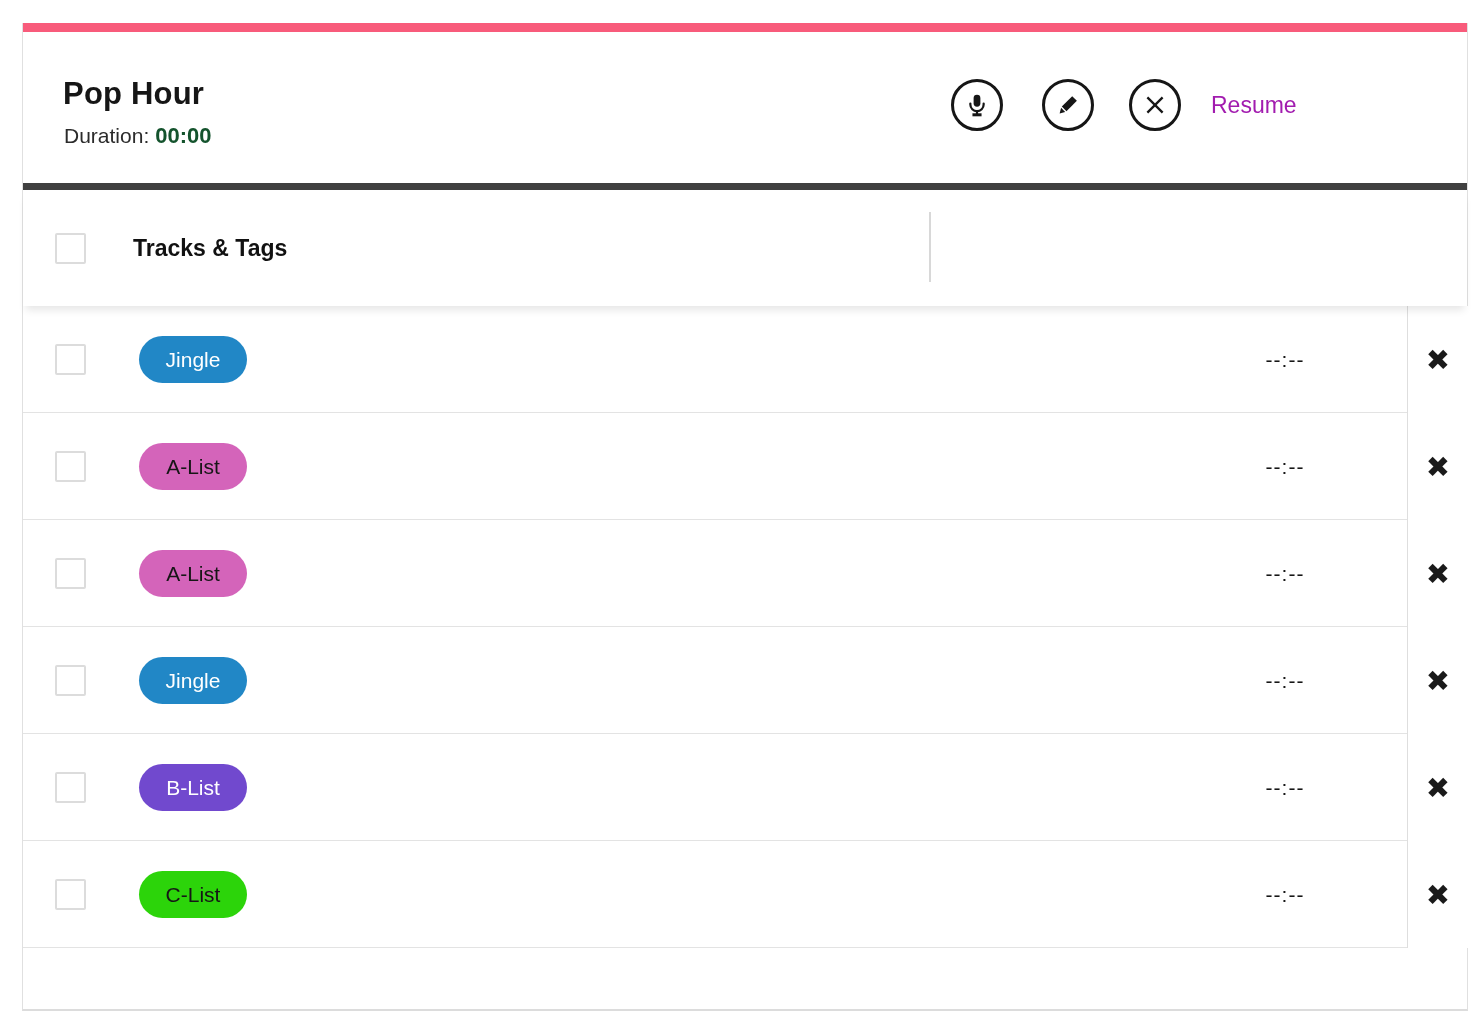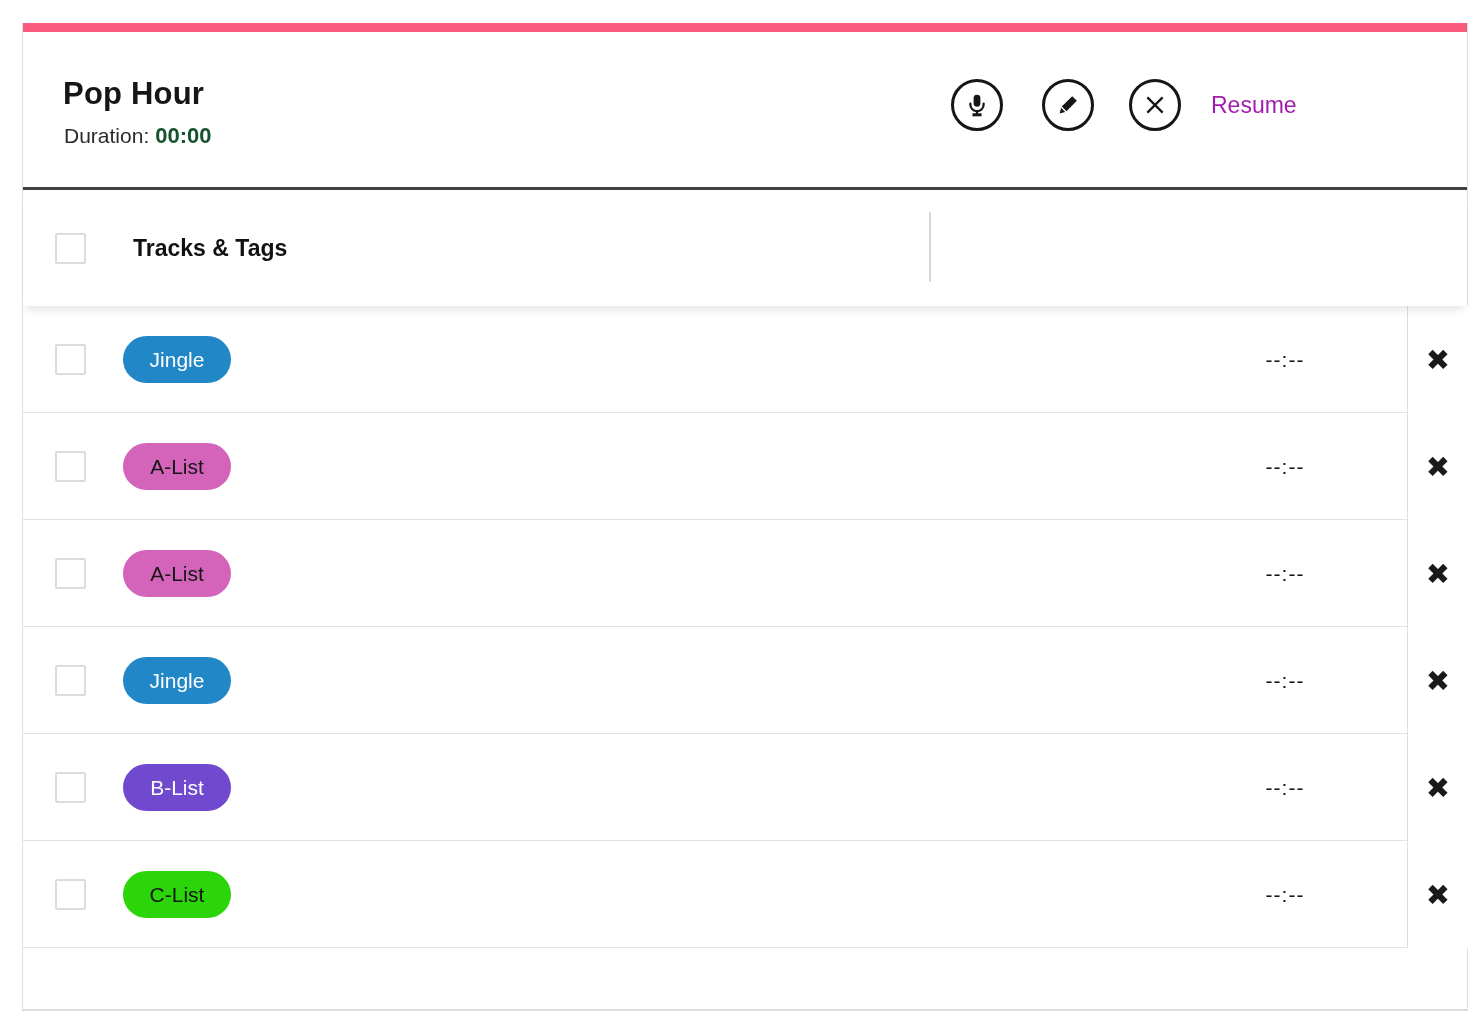--- a/index.html
+++ b/index.html
@@ -19,21 +19,21 @@
     border-left: 1px solid #e0e0e0;
     border-right: 1px solid #e0e0e0;
     border-bottom: 2px solid #dcdcdc;
   }
   .accent-bar { width: 100%; height: 9px; background: #f85b7b; }
 
   
   .card-header {
     position: relative;
     height: 158px;
-    border-bottom: 3px solid #404040;
+    border-bottom: 7px solid #404040;
     background: #fff;
   }
   .page-title {
     position: absolute; left: 40px; top: 44px;
     margin: 0;
     font-size: 31px; font-weight: 600; letter-spacing: 0.2px;
     color: #161616;
   }
   .duration-line {
     position: absolute; left: 41px; top: 91px;
@@ -110,21 +110,21 @@
 
   
   .row {
     position: relative;
     height: 107px;
     border-bottom: 1px solid #e3e3e3;
     background: #fff;
   }
   .row .checkbox { position: absolute; left: 32px; top: 38px; }
   .pill {
-    position: absolute; left: 100px; top: 30px;
+    position: absolute; left: 116px; top: 30px;
     min-width: 108px; height: 47px;
     padding: 15px 24px;
     border-radius: 24px;
     display: flex; align-items: center; justify-content: center;
     font-size: 21px; font-weight: 500;
   }
   .row-dur {
     position: absolute; left: 1212px; top: 0; height: 107px; width: 100px;
     display: flex; align-items: center; justify-content: center;
     font-size: 21px; font-weight: 500; letter-spacing: 1px; color: #161616;

